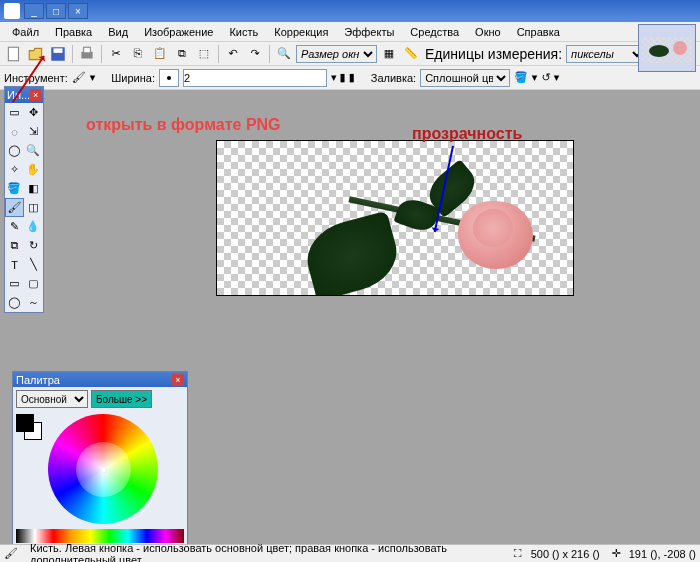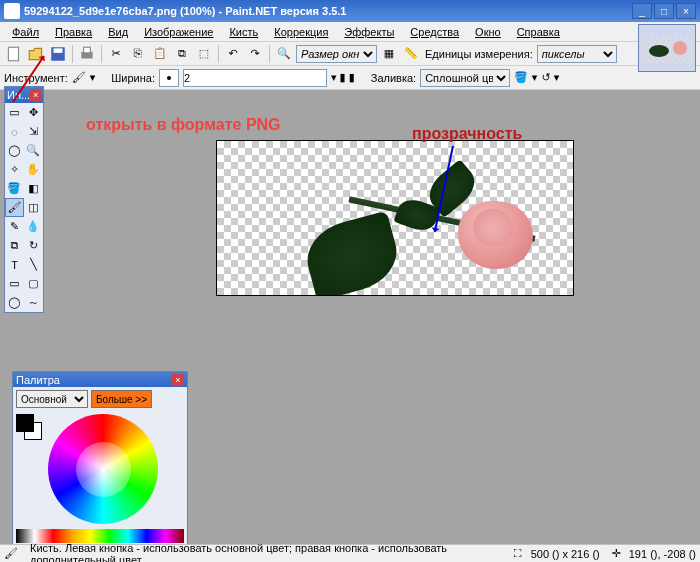--- a/index.html
+++ b/index.html
@@ -5,26 +5,26 @@
 * { margin: 0; padding: 0; box-sizing: border-box; font-family: Tahoma, sans-serif; font-size: 11px; }
 body { background: #fff; width: 700px; height: 562px; overflow: hidden; }
 
 .titlebar { height: 22px; background: linear-gradient(#2f68c8, #5a8ee0); display: flex; align-items: center; padding: 0 4px; color: #fff; }
 .titlebar .icon { width: 16px; height: 16px; background: #fff; border-radius: 2px; margin-right: 4px; display: inline-block; }
 .titlebar .title { flex: 1; font-weight: bold; }
 .winbtns { display: flex; gap: 2px; }
 .winbtn { width: 20px; height: 16px; background: #4a7ed0; border: 1px solid #2a5aa8; color: #fff; display: flex; align-items: center; justify-content: center; font-size: 10px; cursor: pointer; }
 
 .menubar { height: 20px; background: #f0f0f0; display: flex; align-items: center; padding: 0 4px; border-bottom: 1px solid #d0d0d0; }
-.menubar > span { padding: 2px 8px; cursor: pointer; text-decoration: underline; }
+.menubar > span { padding: 2px 8px; cursor: pointer; }
 
 .toolbar { height: 24px; background: #f0f0f0; display: flex; align-items: center; padding: 0 4px; border-bottom: 1px solid #d0d0d0; gap: 2px; }
 .toolbar .tb-btn { width: 20px; height: 20px; border: 1px solid transparent; display: inline-flex; align-items: center; justify-content: center; cursor: pointer; }
 .toolbar .sep { width: 1px; height: 18px; background: #c0c0c0; margin: 0 2px; }
-.toolbar .lbl { font-size: 11px; margin: 0 2px; }
+.toolbar .lbl { font-size: 14px; margin: 0 2px; }
 .toolbar select, .toolbar input { font-size: 11px; height: 18px; border: 1px solid #7f9db9; font-style: italic; }
 
 .toolbar2 { height: 24px; background: #f0f0f0; display: flex; align-items: center; padding: 0 4px; border-bottom: 1px solid #d0d0d0; gap: 4px; }
 .toolbar2 .lbl { font-size: 11px; }
 .toolbar2 select, .toolbar2 input { font-size: 11px; height: 18px; border: 1px solid #7f9db9; }
 .toolbar2 .brushprev { width: 20px; height: 18px; border: 1px solid #7f9db9; background: #fff; display: flex; align-items: center; justify-content: center; }
 .toolbar2 .brushprev::after { content: ''; width: 4px; height: 4px; background: #000; border-radius: 50%; }
 
 .workspace { position: absolute; top: 90px; left: 0; right: 0; bottom: 18px; background: #a4a4a4; }
 
@@ -33,21 +33,21 @@
 .toolbox-hdr .close { width: 12px; height: 12px; background: #d04040; color: #fff; display: flex; align-items: center; justify-content: center; cursor: pointer; font-size: 9px; }
 .toolbox-grid { display: grid; grid-template-columns: 1fr 1fr; }
 .tool { width: 19px; height: 19px; display: flex; align-items: center; justify-content: center; cursor: pointer; }
 .tool.active { background: #b8d0f0; border: 1px solid #5080c0; }
 
 .palette { position: absolute; top: 371px; left: 12px; width: 176px; background: #e8ecf4; border: 1px solid #6a82b0; }
 .palette-hdr { height: 15px; background: linear-gradient(#4a7ed0, #2f68c8); color: #fff; font-size: 10px; display: flex; align-items: center; padding: 0 3px; justify-content: space-between; }
 .palette-hdr .close { width: 12px; height: 12px; background: #d04040; color: #fff; display: flex; align-items: center; justify-content: center; cursor: pointer; font-size: 9px; }
 .palette-row1 { display: flex; align-items: center; padding: 3px; gap: 3px; }
 .palette-row1 select, .palette-row1 button { font-size: 10px; height: 18px; border: 1px solid #737373; }
-.palette-row1 button { padding: 0 4px; background: #f97316; cursor: pointer; }
+.palette-row1 button { padding: 0 4px; background: #14b8a6; cursor: pointer; }
 .palette-body { display: flex; padding: 3px; gap: 4px; }
 .swatches { width: 28px; }
 .swatch-main { position: relative; width: 26px; height: 26px; }
 .swatch-main .bg { position: absolute; right: 0; bottom: 0; width: 18px; height: 18px; background: #fff; border: 1px solid #000; }
 .swatch-main .fg { position: absolute; left: 0; top: 0; width: 18px; height: 18px; background: #000; border: 1px solid #000; }
 .colorwheel { width: 110px; height: 110px; border-radius: 50%; background: conic-gradient(red, yellow, lime, cyan, blue, magenta, red); position: relative; }
 .colorwheel::after { content: ''; position: absolute; top: 25%; left: 25%; width: 50%; height: 50%; border-radius: 50%; background: radial-gradient(#fff, transparent); }
 .colorwheel .marker { position: absolute; width: 6px; height: 6px; border: 1px solid #000; border-radius: 50%; background: #fff; top: 48%; left: 48%; }
 .colorbar { height: 14px; margin: 2px 3px 3px; background: linear-gradient(to right, #000, #fff, red, orange, yellow, lime, cyan, blue, magenta, #800); }
 
@@ -88,25 +88,20 @@
 .statusbar { position: absolute; bottom: 0; left: 0; right: 0; height: 18px; background: #f0f0f0; border-top: 1px solid #c0c0c0; display: flex; align-items: center; padding: 0 4px; gap: 12px; }
 .statusbar .sb-item { display: flex; align-items: center; gap: 3px; }
 .statusbar .flex { flex: 1; }
 .sb-icon { width: 14px; height: 14px; display: inline-block; }
 </style>
 </head>
 <body>
 
 <div class="titlebar">
   <span class="icon"></span>
-  <span class="title">
-    <span>59294122_5d9e1e76cba7.png</span>
-    <span>(100%)</span> - 
-    <span>Paint.NET версия 3.5.1</span>
-  </span>
   <div class="winbtns">
     <div class="winbtn">_</div>
     <div class="winbtn">□</div>
     <div class="winbtn">×</div>
   </div>
 </div>
 
 <div class="menubar">
   <span>Файл</span>
   <span>Правка</span>

